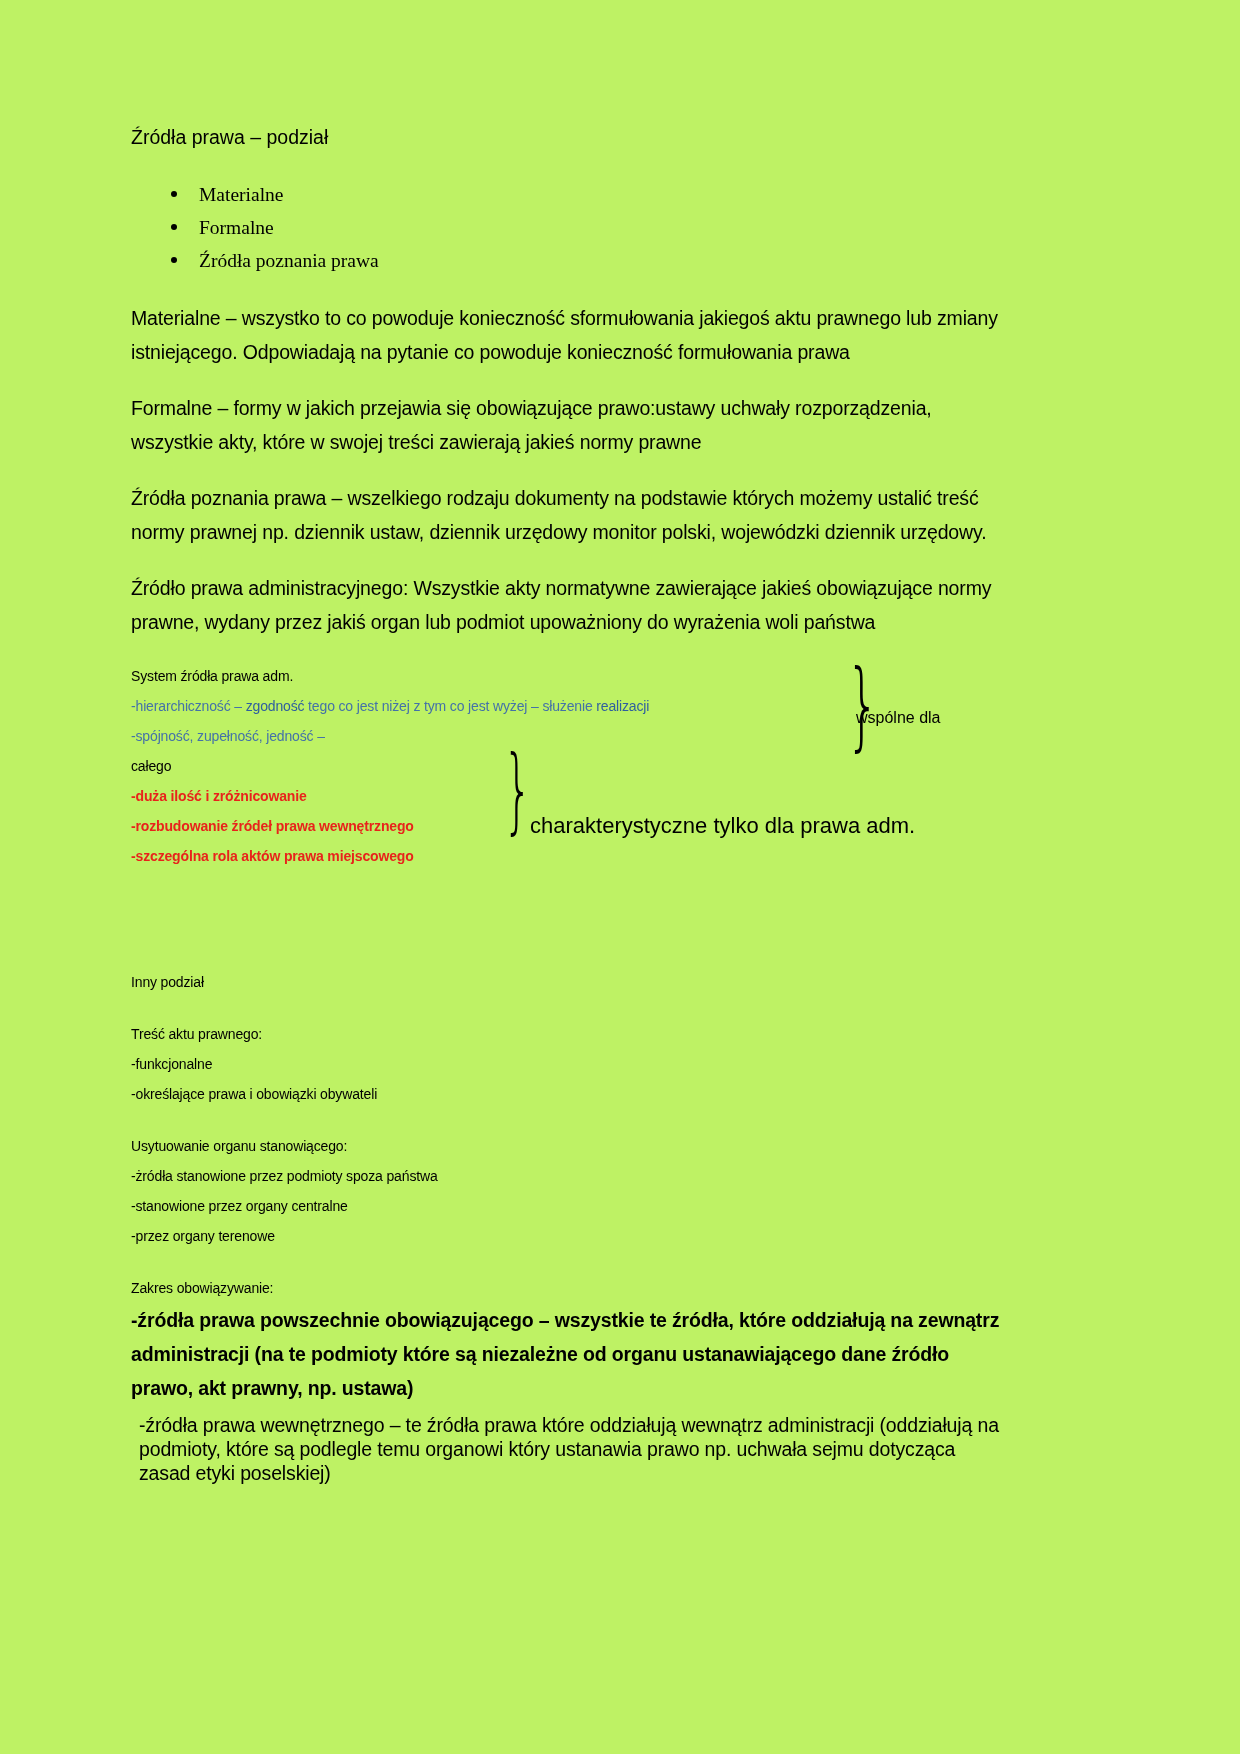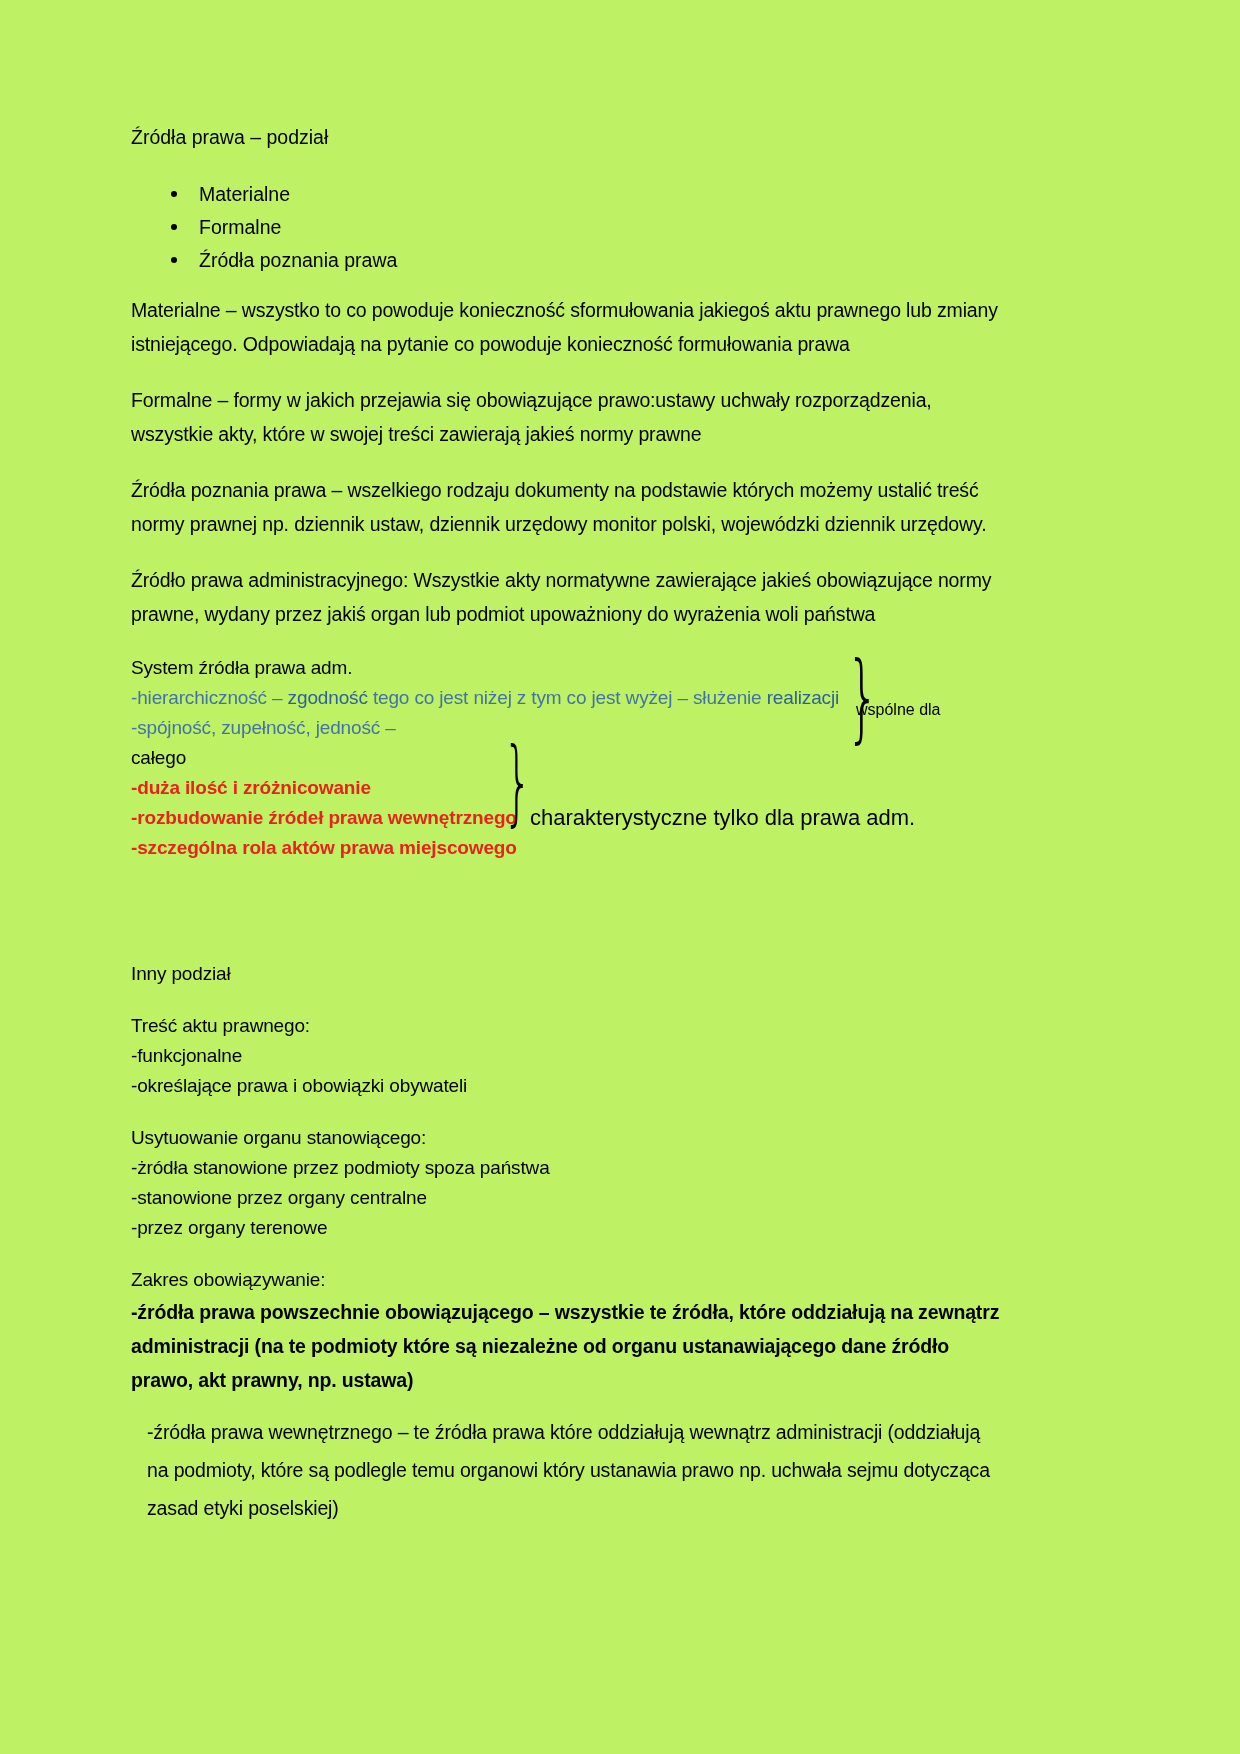--- a/index.html
+++ b/index.html
@@ -31,40 +31,41 @@
     margin: 0 0 22px 0;
     letter-spacing: -0.15px;
   }
   .title-line {
     font-size: 19.5px;
     line-height: 30px;
     margin: 0 0 26px 0;
   }
   ul.bullets {
     list-style: none;
-    margin: 0 0 16px 0;
+    margin: 0 0 24px 0;
     padding: 0;
+    font-family: Liberation Serif, serif;
   }
   ul.bullets li {
     font-size: 19.5px;
     line-height: 33px;
     padding-left: 68px;
     position: relative;
   }
   ul.bullets li .dot {
     position: absolute;
     left: 40px;
     top: 13px;
     width: 6px;
     height: 6px;
     background: #000;
     border-radius: 50%;
   }
   .tight {
-    font-size: 19px;
+    font-size: 14px;
     line-height: 30px;
     margin: 0;
     letter-spacing: -0.15px;
   }
   .block {
     margin: 0 0 22px 0;
   }
   .blue {
     color: #4472a8;
   }
@@ -182,17 +183,17 @@
     <div class="block">
       <p class="tight">Usytuowanie organu stanowiącego:</p>
       <p class="tight">-żródła stanowione przez podmioty spoza państwa</p>
       <p class="tight">-stanowione przez organy centralne</p>
       <p class="tight">-przez organy terenowe</p>
     </div>
 
     <div>
       <p class="tight">Zakres obowiązywanie:</p>
       <p class="para" style="margin:0;line-height:34px;font-weight:bold;">-źródła prawa powszechnie obowiązującego – wszystkie te źródła, które oddziałują na zewnątrz administracji (na te podmioty które są niezależne od organu ustanawiającego dane źródło prawo, akt prawny, np. ustawa)</p>
-      <p class="para" style="margin:16px;line-height:38px;">-źródła prawa wewnętrznego – te źródła prawa które oddziałują wewnątrz administracji (oddziałują na podmioty, które są podlegle temu organowi który ustanawia prawo np. uchwała sejmu dotycząca zasad etyki poselskiej)</p>
+      <p class="para" style="margin:8px;line-height:24px;">-źródła prawa wewnętrznego – te źródła prawa które oddziałują wewnątrz administracji (oddziałują na podmioty, które są podlegle temu organowi który ustanawia prawo np. uchwała sejmu dotycząca zasad etyki poselskiej)</p>
     </div>
 
   </div>
 </div>
 
 </body></html>

